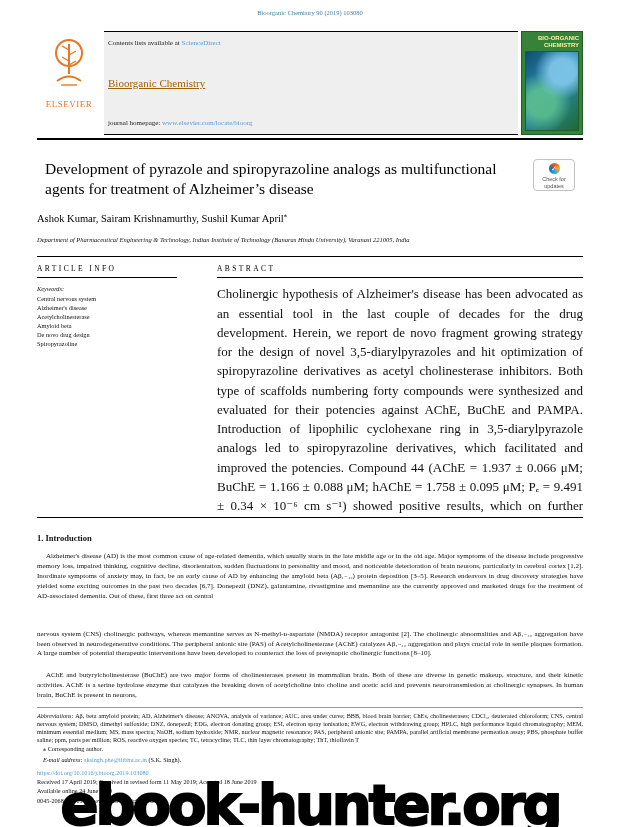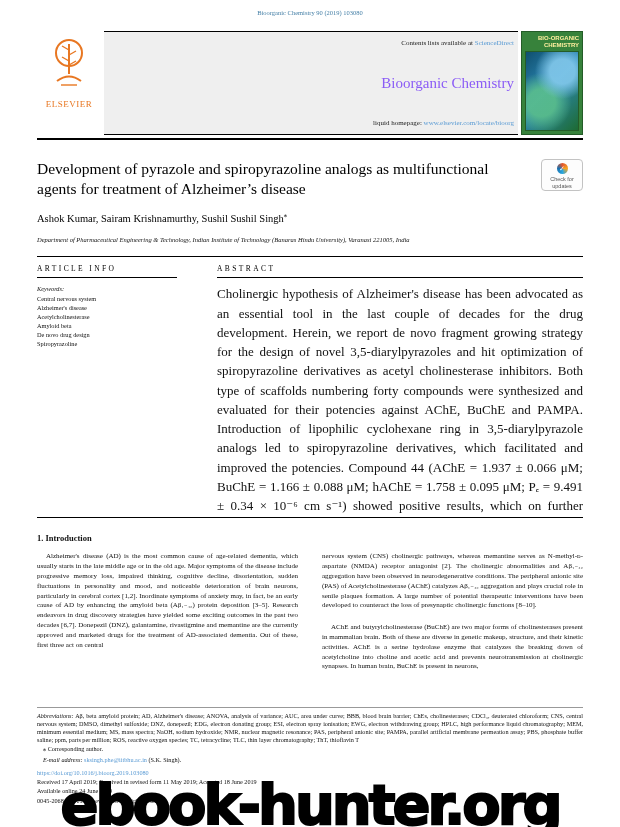--- a/index.html
+++ b/index.html
@@ -46,26 +46,26 @@
     text-align: center;
   }
   .gray-box {
     flex: 1;
     margin: 0 3px;
     background: #efefef;
     border-top: 1px solid #000;
     border-bottom: 1px solid #000;
     display: flex;
     flex-direction: column;
-    align-items: flex-end;
+    align-items: flex-start;
     justify-content: space-between;
     padding: 7px 4px;
   }
   .contents-line, .homepage-line { font-size: 7px; color: #222; }
-  .journal-title { font-size: 15px; color: #8b5cf6; }
+  .journal-title { font-size: 11px; color: #a16207; text-decoration: underline; }
   .link { color: #5a9bd4; text-decoration: none; cursor: pointer; }
   .cover-thumb {
     width: 62px;
     background: #37823b;
     border: 1px solid #245c28;
     display: flex;
     flex-direction: column;
     padding: 3px;
     cursor: pointer;
   }
@@ -82,21 +82,21 @@
     margin-top: 2px;
     border: 1px solid #245c28;
     background:
       radial-gradient(circle at 70% 25%, rgba(130,200,235,0.9) 0 18%, rgba(130,200,235,0) 40%),
       radial-gradient(circle at 30% 65%, rgba(90,190,140,0.9) 0 22%, rgba(90,190,140,0) 48%),
       linear-gradient(135deg, #0f4f6e 0%, #2e8bba 45%, #1d6b33 100%);
   }
   .thick-rule { margin-top: 3px; height: 2px; background: #000; }
 
   
-  .title-row { margin-top: 19px; display: flex; justify-content: space-between; }
+  .title-row { margin-top: 19px; display: flex; justify-content: center; }
   .article-title {
     width: 488px;
     font-size: 15.5px;
     font-weight: normal;
     line-height: 1.27;
     color: #000;
   }
   .check-updates {
     width: 42px;
     height: 32px;
@@ -158,21 +158,21 @@
   .keywords-label { font-style: italic; }
   .abstract-text {
     margin-top: 6px;
     font-size: 13px;
     line-height: 1.48;
     text-align: justify;
   }
 
   
   .intro-heading { margin-top: 15px; font-size: 8.5px; font-weight: bold; }
-  .columns { margin-top: 9px; display: flex; gap: 24px; height: 148px; overflow: hidden; }
+  .columns { margin-top: 9px; display: flex; gap: 24px; height: 148px; overflow: hidden; flex-direction: column; }
   .col { flex: 1; font-size: 7px; line-height: 1.4; text-align: justify; }
   .para-indent { text-indent: 9px; }
   .col p + p { margin-top: 12px; }
 
   
   .footnote-rule { margin-top: 7px; border-top: 1px solid #999; }
   .abbreviations {
     padding-top: 4px;
     font-size: 6.2px;
     line-height: 1.25;
@@ -227,21 +227,21 @@
         <span class="elsevier-text">ELSEVIER</span>
       </div>
 
       <div class="gray-box">
         <div class="contents-line">
           <span>Contents lists available at</span>
           <span class="link">ScienceDirect</span>
         </div>
         <div class="journal-title">Bioorganic Chemistry</div>
         <div class="homepage-line">
-          <span>liquid homepage:</span>
+          <span>journal homepage:</span>
           <span class="link">www.elsevier.com/locate/bioorg</span>
         </div>
       </div>
 
       <div class="cover-thumb">
         <div class="cover-band">
           <span class="cover-t1">BIO-ORGANIC</span>
           <span class="cover-t2">CHEMISTRY</span>
         </div>
         <div class="cover-img"></div>
@@ -252,21 +252,21 @@
     <div class="title-row">
       <h1 class="article-title">Development of pyrazole and spiropyrazoline analogs as multifunctional agents for treatment of Alzheimer’s disease</h1>
       <div class="check-updates">
         <div class="cfu-icon">✓</div>
         <div class="cfu-text">Check for updates</div>
       </div>
     </div>
 
     <div class="authors">
       <div>
-        <span>Ashok Kumar, Sairam Krishnamurthy, Sushil Sushil Singh</span><span class="author-mark">⁎</span>
+        <span>Ashok Kumar, Sairam Krishnamurthy, Sushil Kumar April</span><span class="author-mark">⁎</span>
       </div>
     </div>
     <div class="affiliation">Department of Pharmaceutical Engineering &amp; Technology, Indian Institute of Technology (Banaras Hindu University), Varanasi 221005, India</div>
 
     <div class="info-block">
       <div class="info-col">
         <div class="section-heading">ARTICLE INFO</div>
         <div class="keywords">
           <div class="keywords-label">Keywords:</div>
           <div>Central nervous system</div>

